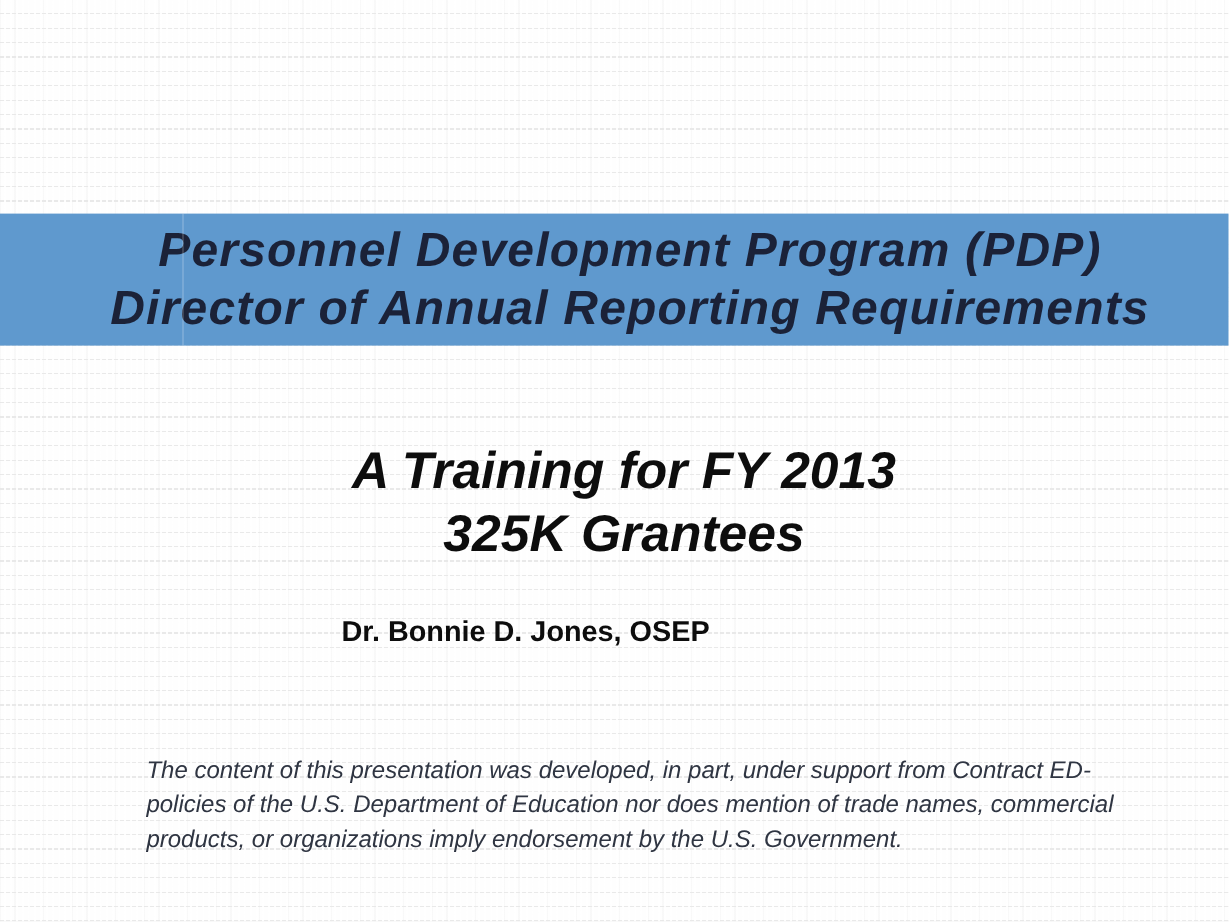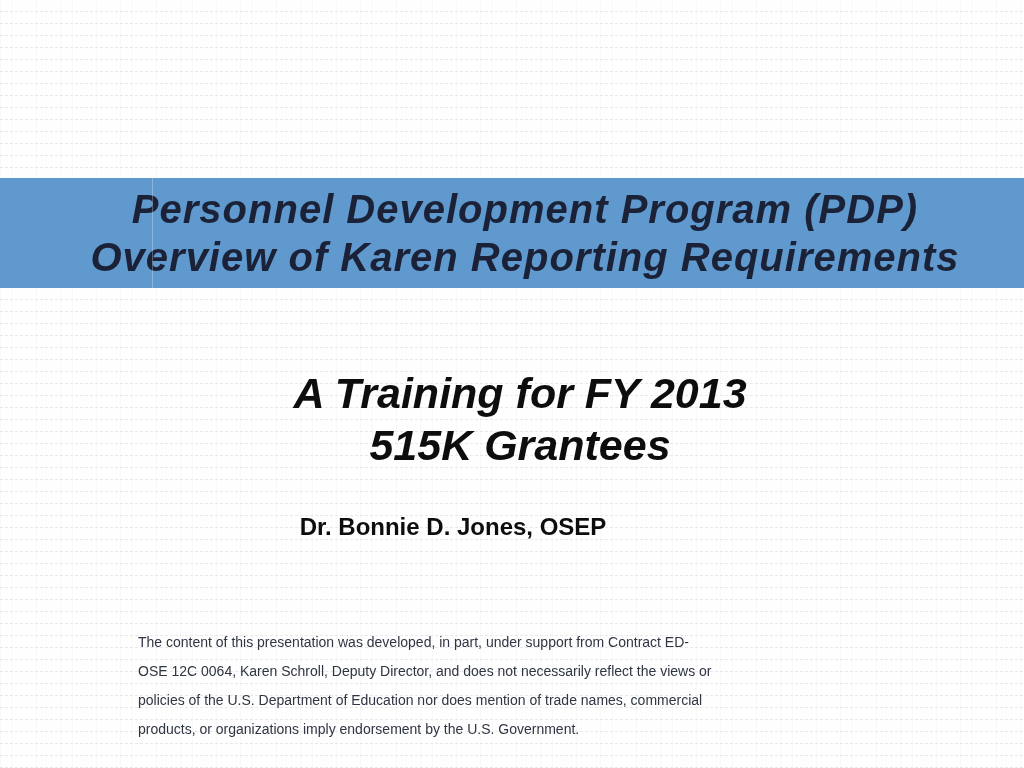--- a/index.html
+++ b/index.html
@@ -69,21 +69,21 @@
     font-size: 43px;
     line-height: 52px;
     white-space: nowrap;
     margin-left: 16px;
   }
 
   
   .presenters {
     position: absolute;
     top: 511px;
-    left: 15px;
+    left: 0;
     width: 876px;
     text-align: center;
     color: #0D0D0D;
   }
   .presenter-line {
     font-weight: 700;
     font-size: 24px;
     line-height: 31px;
     white-space: nowrap;
   }
@@ -91,46 +91,45 @@
   
   .disclaimer {
     position: absolute;
     top: 628px;
     left: 122px;
     width: 820px;
     color: #2F3542;
     text-align: left;
   }
   .disclaimer-line {
+    font-style: italic;
     font-weight: 400;
-    font-size: 14px;
+    font-size: 20px;
     line-height: 29px;
     white-space: nowrap;
-    margin-left: 16px;
   }
 </style>
 </head>
 <body>
 
 <div class="slide">
 
   <header class="banner">
     <div class="banner-line">Personnel Development Program (PDP)</div>
-    <div class="banner-line">Overview of Karen Reporting Requirements</div>
+    <div class="banner-line">Director of Annual Reporting Requirements</div>
   </header>
 
   <div class="main-title">
     <div class="main-title-line">A Training for FY 2013</div>
-    <div class="main-title-line">515K Grantees</div>
+    <div class="main-title-line">325K Grantees</div>
   </div>
 
   <div class="presenters">
     <div class="presenter-line">Dr. Bonnie D. Jones, OSEP</div>
   </div>
 
   <div class="disclaimer">
     <div class="disclaimer-line">The content of this presentation was developed, in part, under support from Contract ED-</div>
-    <div class="disclaimer-line">OSE 12C 0064, Karen Schroll, Deputy Director, and does not necessarily reflect the views or</div>
     <div class="disclaimer-line">policies of the U.S. Department of Education nor does mention of trade names, commercial</div>
     <div class="disclaimer-line">products, or organizations imply endorsement by the U.S. Government.</div>
   </div>
 
 </div>
 
 </body></html>

